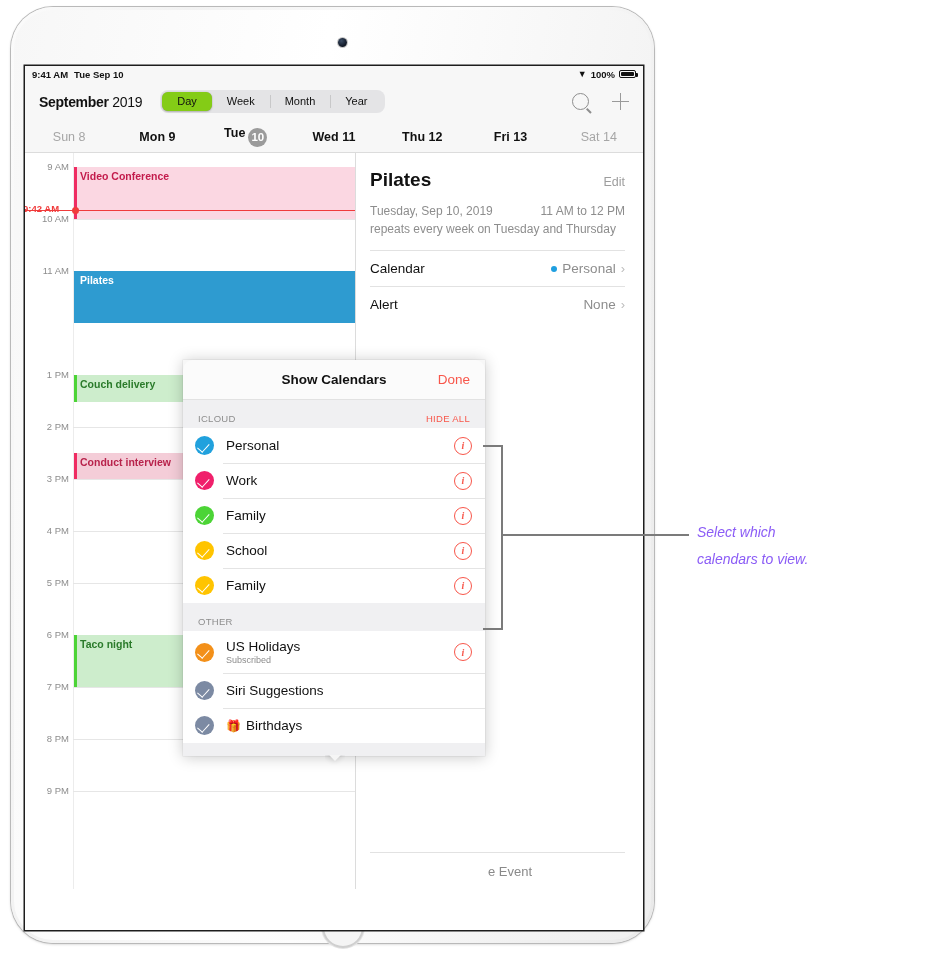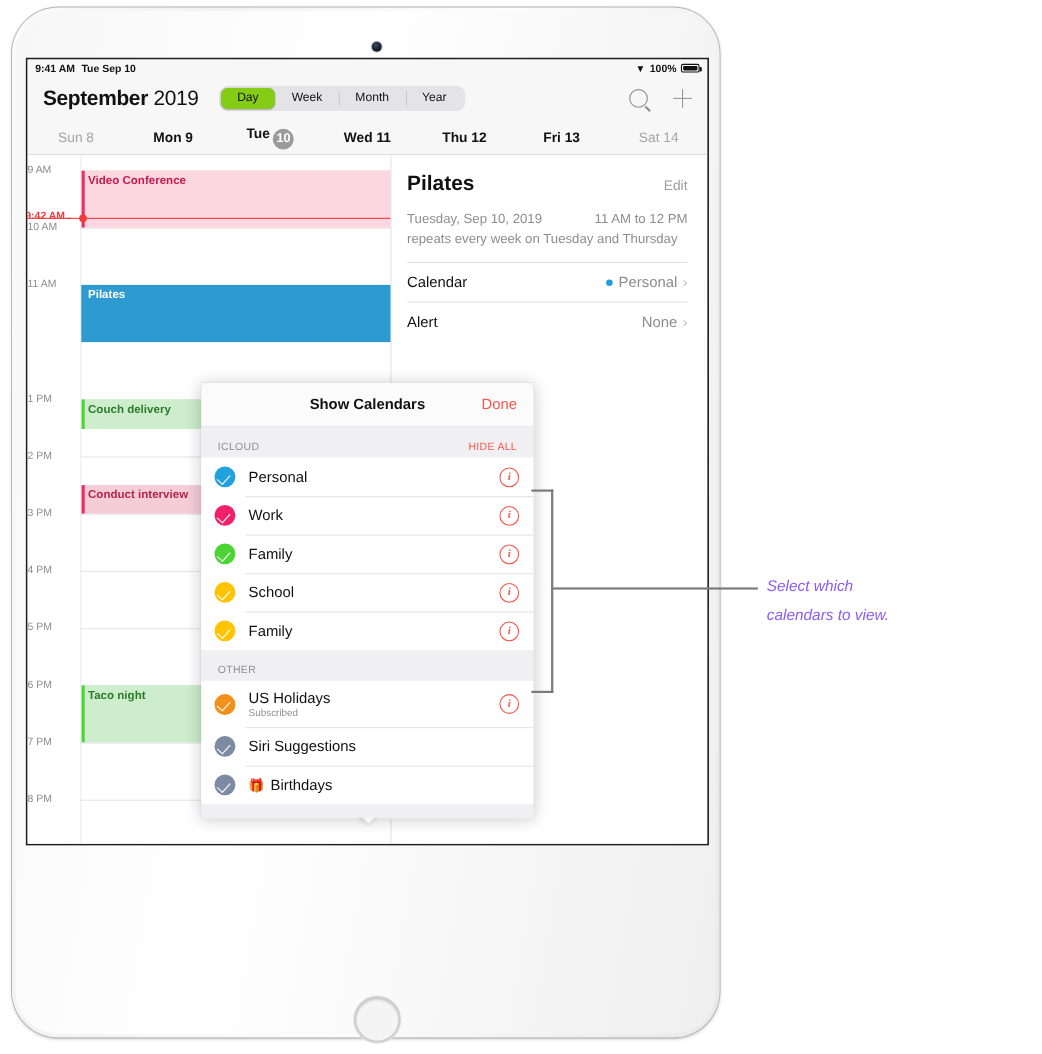--- a/index.html
+++ b/index.html
@@ -24,40 +24,40 @@
     background:radial-gradient(circle at 38% 32%,#3a4b63 0%,#141c2b 60%,#05070c 100%);
     box-shadow:0 0 0 1px rgba(150,150,150,.55);
   }
   .home-btn{
     position:absolute;left:311px;top:899px;width:42px;height:42px;border-radius:50%;
     background:#f4f4f4;
     box-shadow:inset 0 0 0 2px #cfcfcf, 0 0 0 1px #e3e3e3, inset 0 2px 3px rgba(0,0,0,.28);
   }
   
   .screen{
-    position:absolute;left:25px;top:54px;width:618px;height:713px;
+    position:absolute;left:25px;top:66px;width:618px;height:864px;
     background:#ffffff;overflow:hidden;
     box-shadow:0 0 0 1.5px #1d1d1d;
   }
   
   .statusbar{
     height:16px;background:#f7f7f7;display:flex;align-items:center;
     padding:0 7px;font-size:9.5px;font-weight:bold;color:#111;
   }
   .sb-time{margin-right:6px;}
   .sb-right{margin-left:auto;display:flex;align-items:center;gap:4px;}
   .wifi{font-size:9px;line-height:1;}
   .batt{width:17px;height:8px;border:1px solid #111;border-radius:2px;position:relative;padding:1px;box-sizing:border-box;}
   .batt i{display:block;height:100%;width:100%;background:#111;border-radius:1px;}
   .batt:after{content:"";position:absolute;right:-3px;top:2px;width:2px;height:4px;background:#111;border-radius:0 1px 1px 0;}
   
   .navbar{
     height:39px;background:#f7f7f7;display:flex;align-items:center;padding:0 14px;
   }
-  .title{font-size:19px;color:#111;letter-spacing:-.3px;}
+  .title{font-size:14px;color:#111;letter-spacing:-.3px;}
   .title b{font-weight:bold;}
   .title span{font-weight:normal;}
   .segmented{
     margin-left:18px;display:flex;align-items:center;background:#e4e4e6;
     border-radius:8px;padding:2px;height:23px;box-sizing:border-box;
   }
   .seg{
     font-size:11px;color:#101010;padding:0 15px;line-height:19px;height:19px;
     border-radius:6px;position:relative;white-space:nowrap;
   }
@@ -80,21 +80,21 @@
   .day .badge{
     display:inline-block;width:19px;height:19px;line-height:19px;border-radius:50%;
     background:#9b9b9b;color:#fff;font-size:11.5px;margin-left:3px;vertical-align:-4px;text-align:center;
   }
   
   .content{position:relative;height:736px;display:flex;}
   .dayview{width:330px;position:relative;background:#fff;border-right:1px solid #dcdcdc;}
   .detail{flex:1;position:relative;background:#fff;}
   
   .hour{position:absolute;left:0;right:0;height:52px;}
-  .hour .lbl{position:absolute;left:0;top:-6px;width:44px;text-align:left;font-size:9.5px;color:#8d8d8d;}
+  .hour .lbl{position:absolute;left:0;top:-6px;width:44px;text-align:right;font-size:9.5px;color:#8d8d8d;}
   .hour .line{position:absolute;left:48px;right:0;top:0;height:1px;background:#e6e6e6;}
   .gutterline{position:absolute;left:48px;top:0;bottom:0;width:1px;background:#ececec;}
   
   .ev{position:absolute;left:49px;width:281px;box-sizing:border-box;overflow:hidden;}
   .ev .bar{position:absolute;left:0;top:0;bottom:0;width:3px;}
   .ev .t{font-size:10.5px;font-weight:bold;padding:3px 0 0 6px;line-height:12px;}
   .ev.solid .t{color:#fff;}
   
   .nowline{position:absolute;left:0;right:0;height:1px;background:#f03b3b;}
   .nowline .dot{position:absolute;left:47px;top:-3px;width:7px;height:7px;border-radius:50%;background:#f03b3b;}

